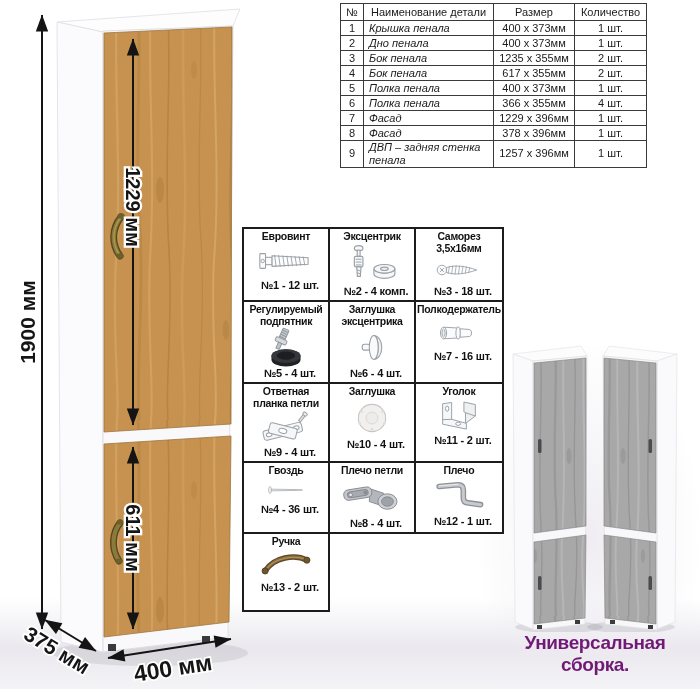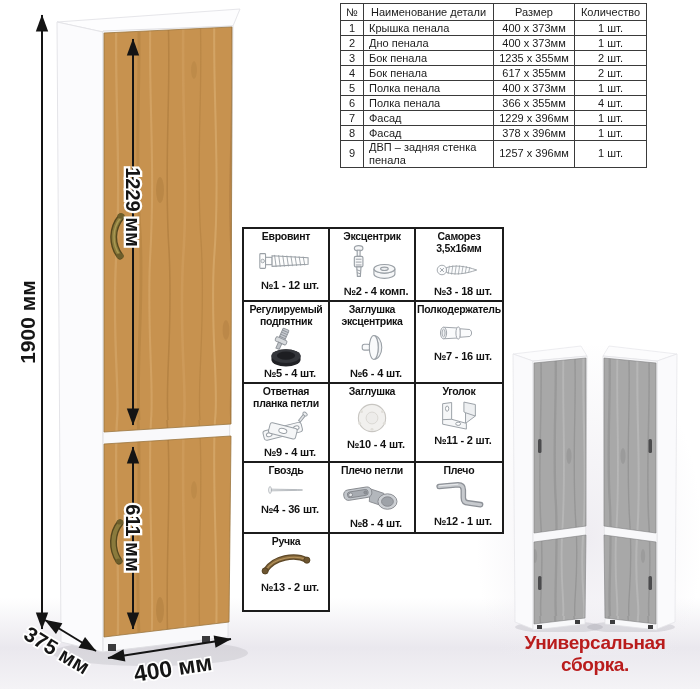--- a/index.html
+++ b/index.html
@@ -12,38 +12,38 @@
   .backwash{position:absolute;left:478px;top:345px;width:222px;height:310px;
     background:radial-gradient(ellipse at 50% 62%,#efedf2 0%,rgba(239,237,242,0) 72%);}
 
   
   .parts{position:absolute;left:340px;top:3px;border-collapse:collapse;table-layout:fixed;
     font-size:11px;color:#1b1b1b;background:#fff;}
   .parts th,.parts td{border:1px solid #3a3a3a;padding:0 3px;line-height:1.18;overflow:hidden;}
   .parts th{font-weight:normal;text-align:center;height:16px;}
   .parts td{height:14px;}
   .parts td.c{text-align:center;}
-  .parts td.n{text-align:left;padding-left:5px;}
+  .parts td.n{text-align:left;padding-left:5px;font-style:italic;}
   .col-no{width:23px;} .col-name{width:130px;} .col-size{width:81px;} .col-qty{width:72px;}
 
   
   .hw{position:absolute;left:242px;top:227px;border-collapse:collapse;table-layout:fixed;}
   .hw td{border:2px solid #1c1c1c;padding:0;width:84px;background:#fff;vertical-align:top;}
   .hw td.empty{border:none;background:transparent;}
   .hw tr{height:63px;} .hw tr.last{height:78px;}
   .hwcell{display:flex;flex-direction:column;align-items:center;justify-content:space-between;
     height:100%;padding:2px 1px 3px 1px;box-sizing:border-box;}
   .hwtitle{font-weight:bold;font-size:10.5px;line-height:1.12;text-align:center;color:#111;
     letter-spacing:-0.3px;width:100%;}
   .hwicon{flex:1;display:flex;align-items:center;justify-content:center;min-height:0;}
   .hwcount{font-weight:bold;font-size:11px;color:#111;white-space:nowrap;letter-spacing:-0.2px;margin-left:8px;}
 
   
   .caption{position:absolute;left:491px;top:632px;width:208px;text-align:center;
-    font-weight:bold;font-size:19px;letter-spacing:-0.4px;color:#b91c1c;}
+    font-weight:bold;font-size:19px;letter-spacing:-0.4px;color:#701a75;}
 
   .abs{position:absolute;}
   svg text{font-family:"Liberation Sans","DejaVu Sans",sans-serif;}
 </style>
 </head>
 <body>
 
 <div id="stage">
 
   <div class="floor"></div>

